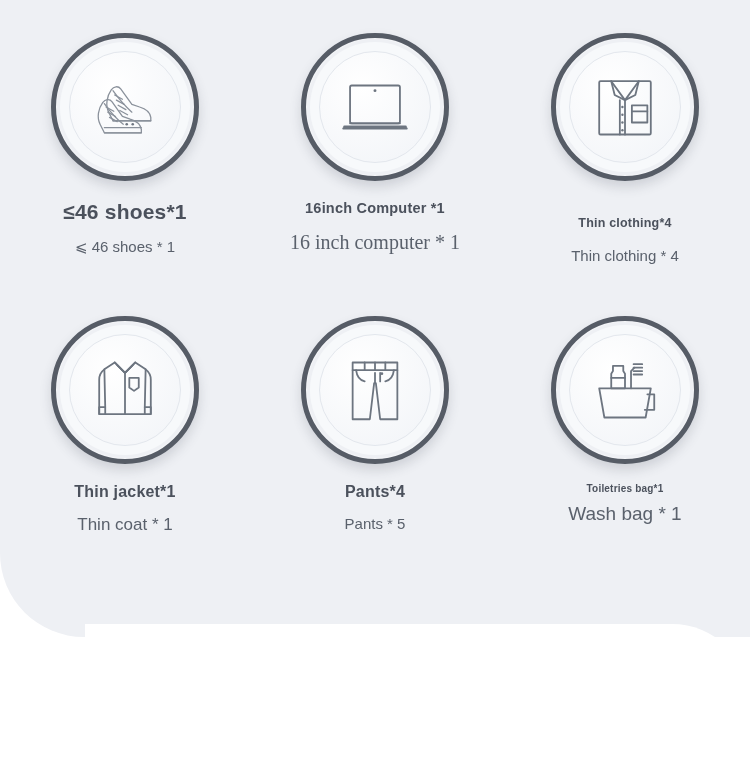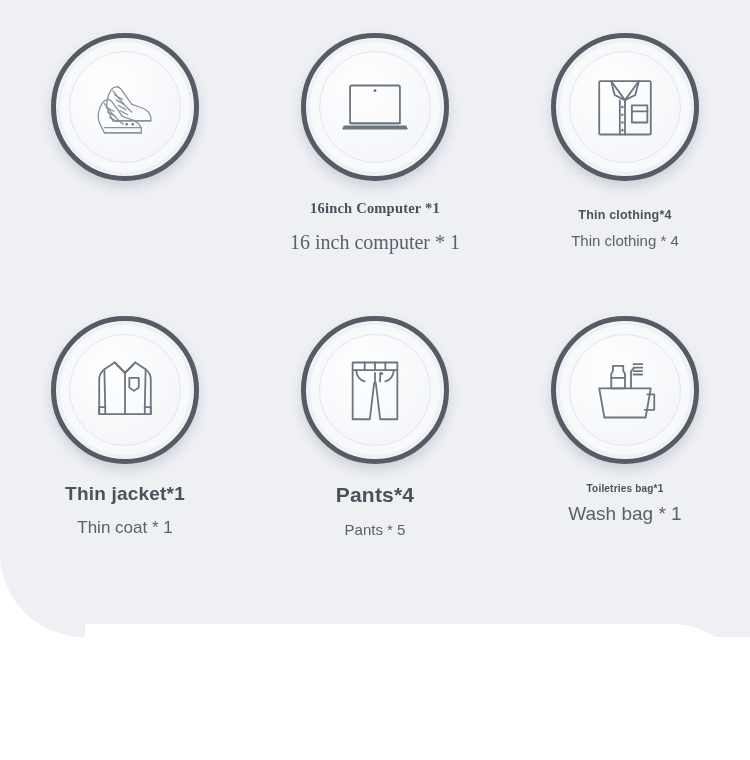--- a/index.html
+++ b/index.html
@@ -130,30 +130,30 @@
     color: #5a616c;
     font-weight: normal;
     line-height: 1.2;
     margin-top: 13px;
   }
 
   
   .c0 .title    { font-size: 21px; }
   .c0 .subtitle { font-size: 15px; }
 
-  .c1 .title    { font-size: 14.5px; font-family: Liberation Serif, serif; }
+  .c1 .title    { font-size: 14.5px; }
   .c1 .subtitle { font-size: 20px; font-family: Liberation Serif, serif; }
 
-  .c2 .title    { font-size: 12.5px; max-width: 112px; margin: 8px auto; }
+  .c2 .title    { font-size: 12.5px; max-width: 112px; margin: 16px auto; }
   .c2 .subtitle { font-size: 15px; margin-top: 9px; }
 
-  .c3 .title    { font-size: 19px; }
+  .c3 .title    { font-size: 16px; }
   .c3 .subtitle { font-size: 17px; }
 
-  .c4 .title    { font-size: 21px; }
+  .c4 .title    { font-size: 16px; }
   .c4 .subtitle { font-size: 15px; }
 
   .c5 .title    { font-size: 10px; }
   .c5 .subtitle { font-size: 19px; margin-top: 8px; }
 
   .stroke-icon {
     fill: none;
     stroke: #6d7580;
     stroke-width: 2.1;
     stroke-linecap: round;
@@ -194,20 +194,24 @@
               <path d="M26 80 L69 80"></path>
               <path d="M26 74 L69 74"></path>
               <path d="M28 50 L37 55 M30 56 L39 61 M32 62 L41 67"></path>
               <path d="M26 46 C31 53 39 63 48 70"></path>
             </g>
             <circle class="dot-fill" cx="52" cy="70" r="1.5"></circle>
             <circle class="dot-fill" cx="59" cy="70" r="1.5"></circle>
           </svg>
         </div>
       </div>
+      <div class="labels">
+        <div class="title">≤46 shoes*1</div>
+        <div class="subtitle">⩽ 46 shoes * 1</div>
+      </div>
     </div>
 
     <div class="cell c1">
       <div class="medallion">
         <div class="icon-wrap">
           <svg viewBox="0 0 100 100" aria-hidden="true">
             <g class="stroke-icon">
               <rect x="21" y="25" width="58" height="44" rx="2"></rect>
               <path d="M13 75 L87 75"></path>
               <path d="M21 69 L79 69"></path>

